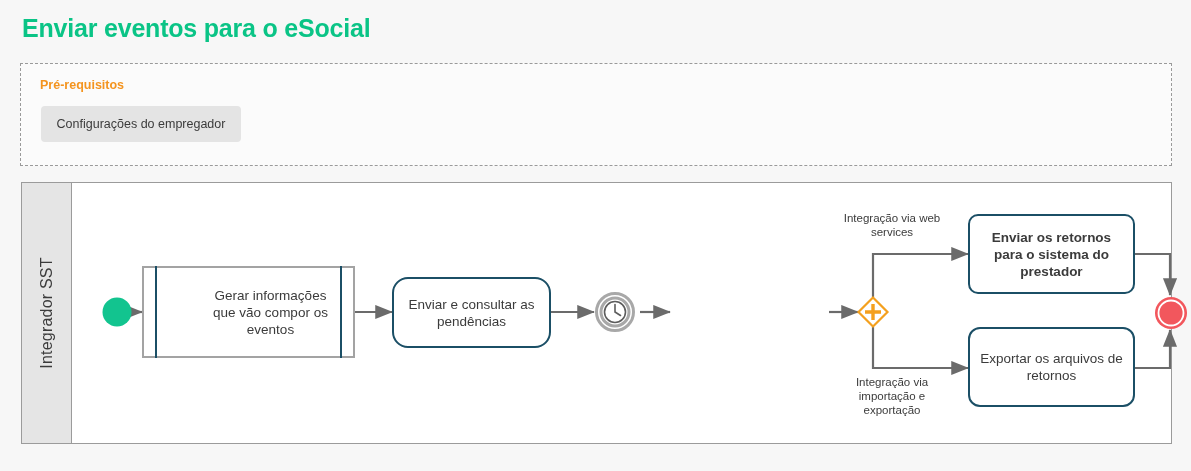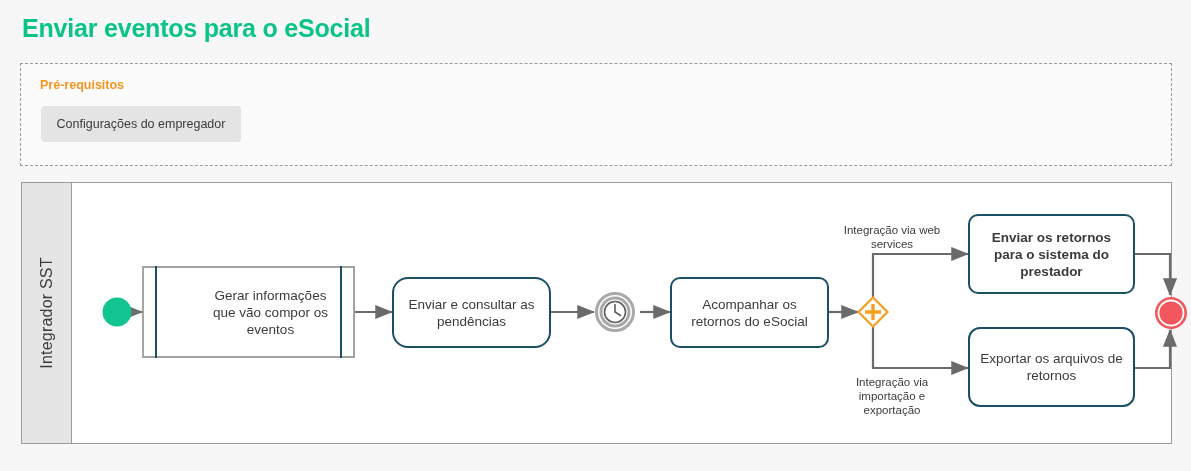--- a/index.html
+++ b/index.html
@@ -221,30 +221,27 @@
         <span class="label" style="padding:0 8px;">Enviar e consultar as pendências</span>
       </div>
 
       <svg style="position:absolute;left:522px;top:108px;width:44px;height:44px;overflow:visible;">
         <circle cx="21" cy="21" r="18.5" fill="#ffffff" stroke="#a8a8a8" stroke-width="3"></circle>
         <circle cx="21" cy="21" r="14" fill="#ffffff" stroke="#a8a8a8" stroke-width="3"></circle>
         <circle cx="21" cy="21" r="10.5" fill="none" stroke="#5d5d5d" stroke-width="1.6"></circle>
         <path d="M 21 13.5 L 21 21 L 26.5 24.5" stroke="#5d5d5d" stroke-width="1.6" fill="none" stroke-linecap="round"></path>
       </svg>
 
-      <div class="node task" style="left:598px;top:94px;width:159px;height:71px;">
-        <span class="label" style="padding:0 7px;">Acompanhar os retornos do eSocial</span>
-      </div>
 
       <svg style="position:absolute;left:785px;top:113px;width:34px;height:34px;overflow:visible;">
         <polygon points="16,1.5 30.5,16 16,30.5 1.5,16" fill="#ffffff" stroke="#f4a01e" stroke-width="2.2"></polygon>
         <path d="M 16 8 L 16 24 M 8 16 L 24 16" stroke="#f4a01e" stroke-width="3.4" stroke-linecap="butt"></path>
       </svg>
 
-      <div class="edge-label" style="left:760px;top:28px;width:120px;margin-top:12px;">Integração via web services</div>
+      <div class="edge-label" style="left:760px;top:28px;width:120px;">Integração via web services</div>
       <div class="edge-label" style="left:760px;top:192px;width:120px;">Integração via importação e exportação</div>
 
       <div class="node task" style="left:896px;top:31px;width:167px;height:80px;">
         <span class="label" style="padding:0 7px;font-weight:bold;">Enviar os retornos para o sistema do prestador</span>
       </div>
 
       <div class="node task" style="left:896px;top:144px;width:167px;height:80px;border-radius:12px;">
         <span class="label" style="padding:0 7px;">Exportar os arquivos de retornos</span>
       </div>
 

